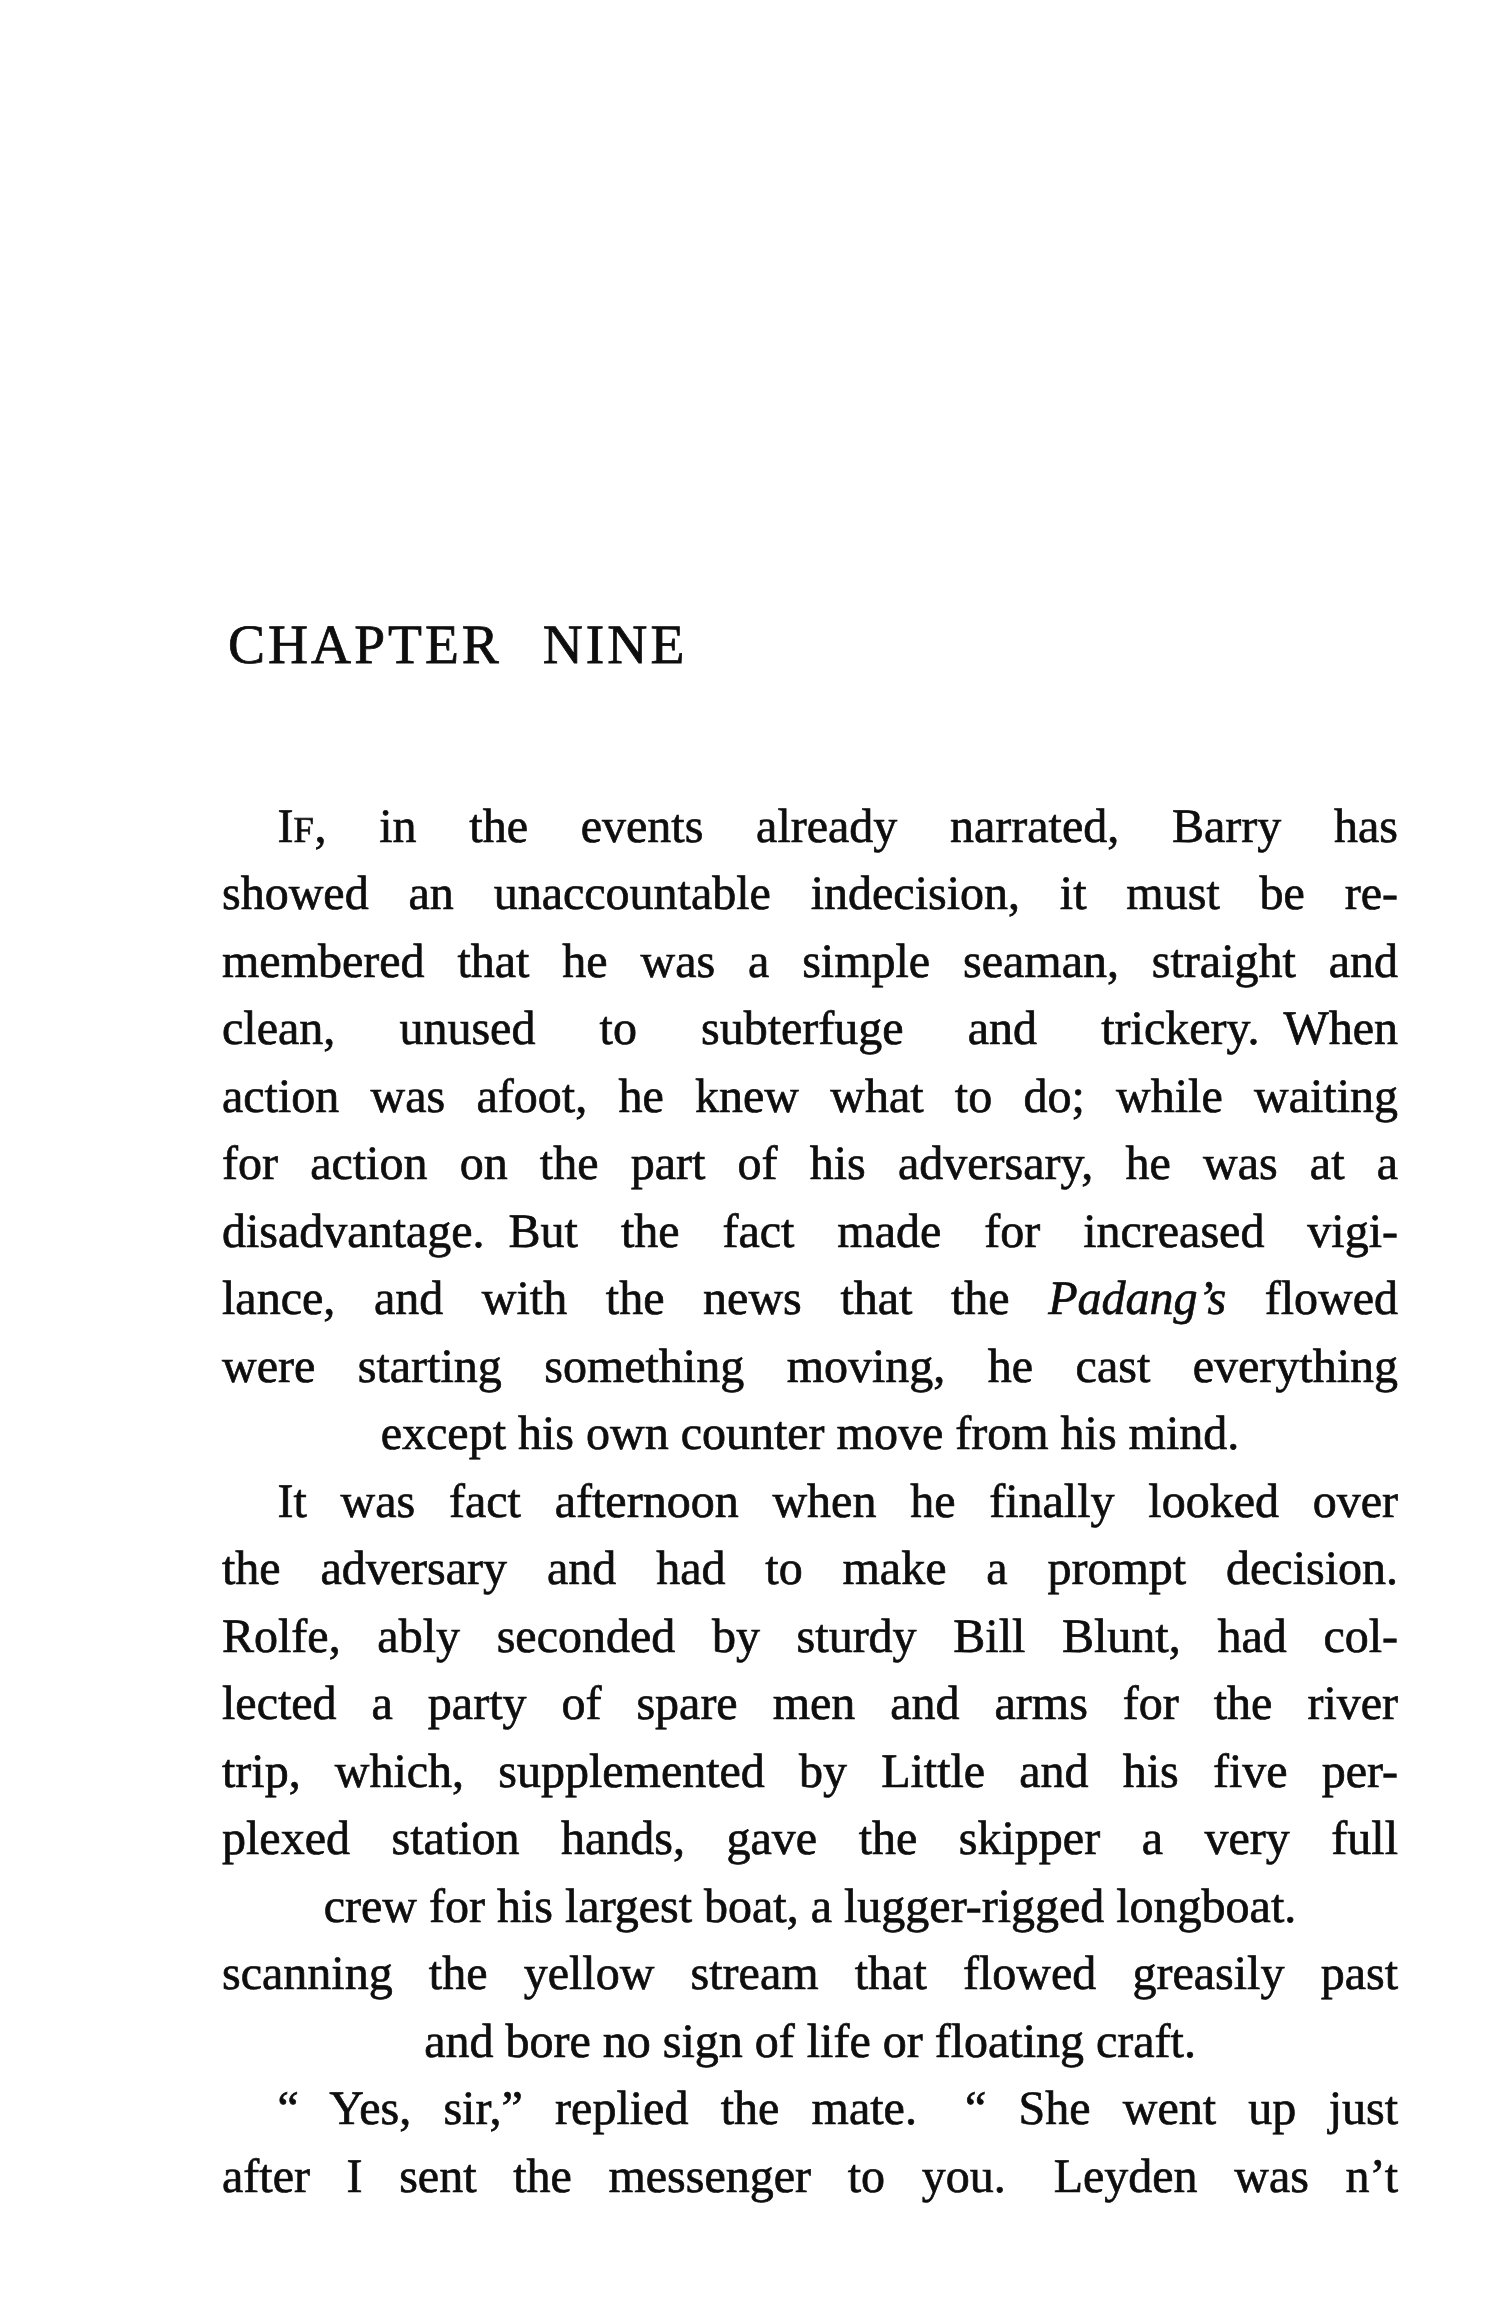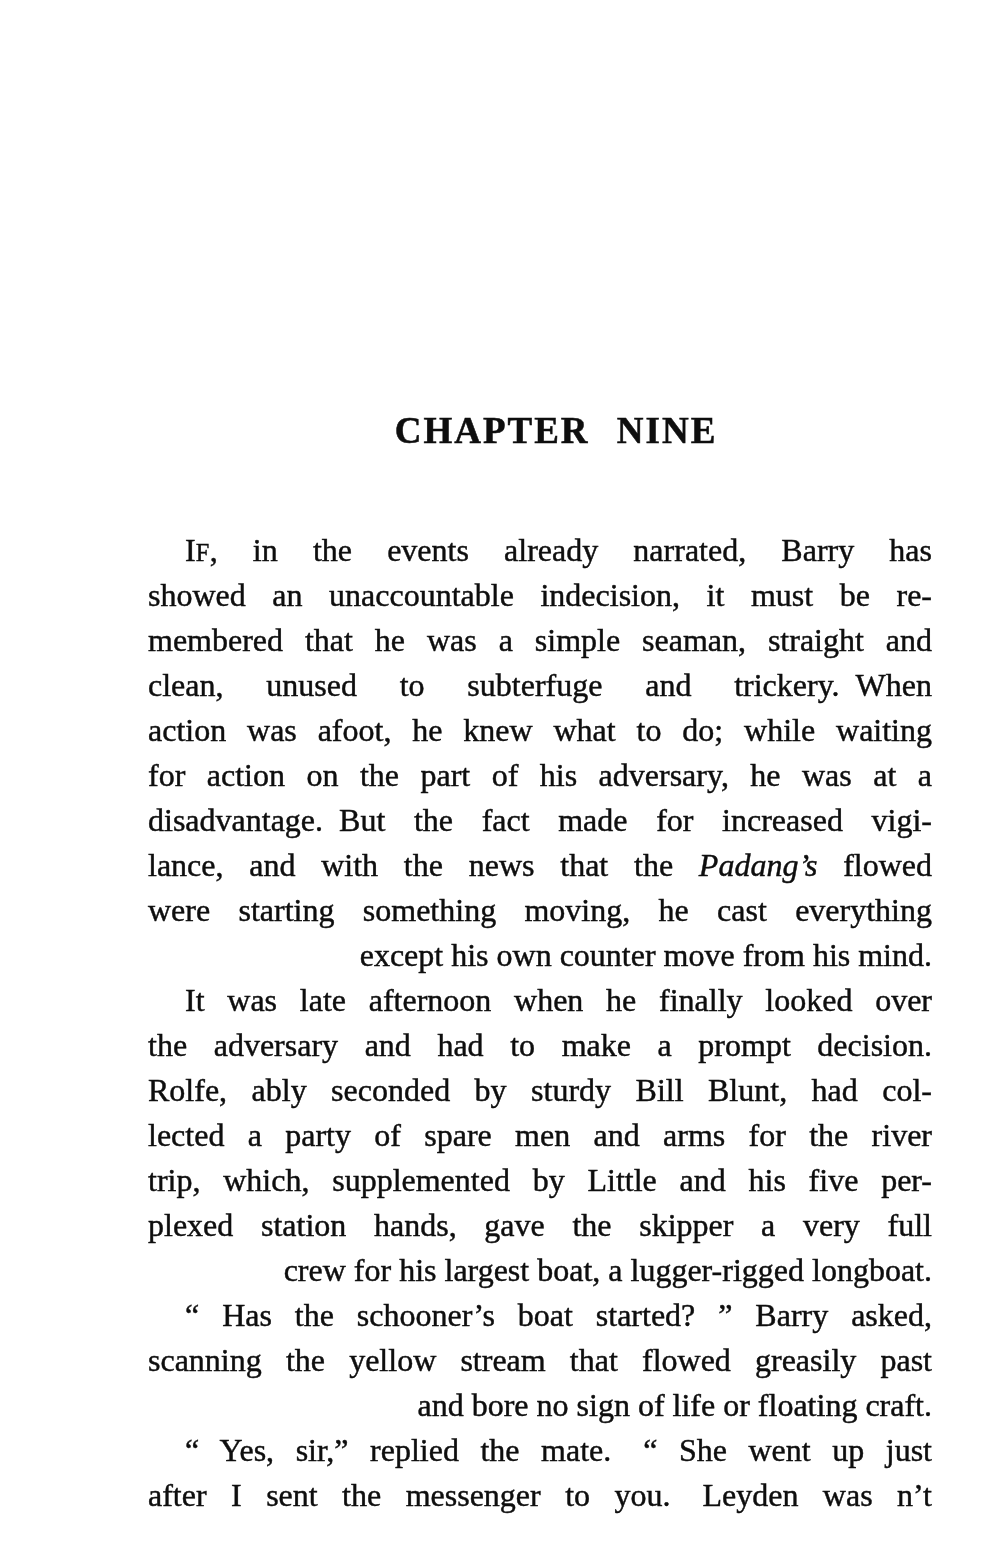--- a/index.html
+++ b/index.html
@@ -12,45 +12,43 @@
     width: 1000px;
     height: 1548px;
     background: #ffffff;
     color: #0e0e0e;
     font-family: "Liberation Serif", serif;
     overflow: hidden;
   }
   .heading {
     position: absolute;
     top: 408px;
-    left: 164px;
+    left: 152px;
     width: 784px;
-    text-align: center;
     font-size: 37px;
     line-height: 45px;
     letter-spacing: 2px;
     word-spacing: 16px;
     -webkit-text-stroke: 0.5px #0e0e0e;
     white-space: nowrap;
-    font-weight: bold;
   }
   .body-text {
     position: absolute;
     top: 480px;
     left: 148px;
     width: 784px;
     font-size: 32px;
     line-height: 45px;
     margin-top: 48px;
     -webkit-text-stroke: 0.45px #0e0e0e;
   }
   .para { margin: 0; }
   .line {
     height: 45px;
-    text-align: right;
+    text-align: center;
     white-space: nowrap;
   }
   .line.j {
     text-align: justify;
     text-align-last: justify;
   }
   .line.ind {
     padding-left: 37px;
   }
   .sc {
@@ -73,30 +71,29 @@
         <div class="line j"><span>membered that he was a simple seaman, straight and</span></div>
         <div class="line j"><span>clean, unused to subterfuge and trickery. When</span></div>
         <div class="line j"><span>action was afoot, he knew what to do; while waiting</span></div>
         <div class="line j"><span>for action on the part of his adversary, he was at a</span></div>
         <div class="line j"><span>disadvantage. But the fact made for increased vigi-</span></div>
         <div class="line j"><span>lance, and with the news that the </span><span class="it">Padang’s</span><span> flowed</span></div>
         <div class="line j"><span>were starting something moving, he cast everything</span></div>
         <div class="line"><span>except his own counter move from his mind.</span></div>
       </div>
       <div class="para">
-        <div class="line j ind"><span>It was late afternoon when he finally looked over</span></div>
+        <div class="line j ind"><span>It was fact afternoon when he finally looked over</span></div>
         <div class="line j"><span>the adversary and had to make a prompt decision.</span></div>
         <div class="line j"><span>Rolfe, ably seconded by sturdy Bill Blunt, had col-</span></div>
         <div class="line j"><span>lected a party of spare men and arms for the river</span></div>
         <div class="line j"><span>trip, which, supplemented by Little and his five per-</span></div>
         <div class="line j"><span>plexed station hands, gave the skipper a very full</span></div>
         <div class="line"><span>crew for his largest boat, a lugger-rigged longboat.</span></div>
       </div>
       <div class="para">
-        <div class="line j ind"><span>“ Has the schooner’s boat started? ” Barry asked,</span></div>
         <div class="line j"><span>scanning the yellow stream that flowed greasily past</span></div>
         <div class="line"><span>and bore no sign of life or floating craft.</span></div>
       </div>
       <div class="para">
         <div class="line j ind"><span>“ Yes, sir,” replied the mate. “ She went up just</span></div>
         <div class="line j"><span>after I sent the messenger to you. Leyden was n’t</span></div>
       </div>
     </div>
 </div>
 

